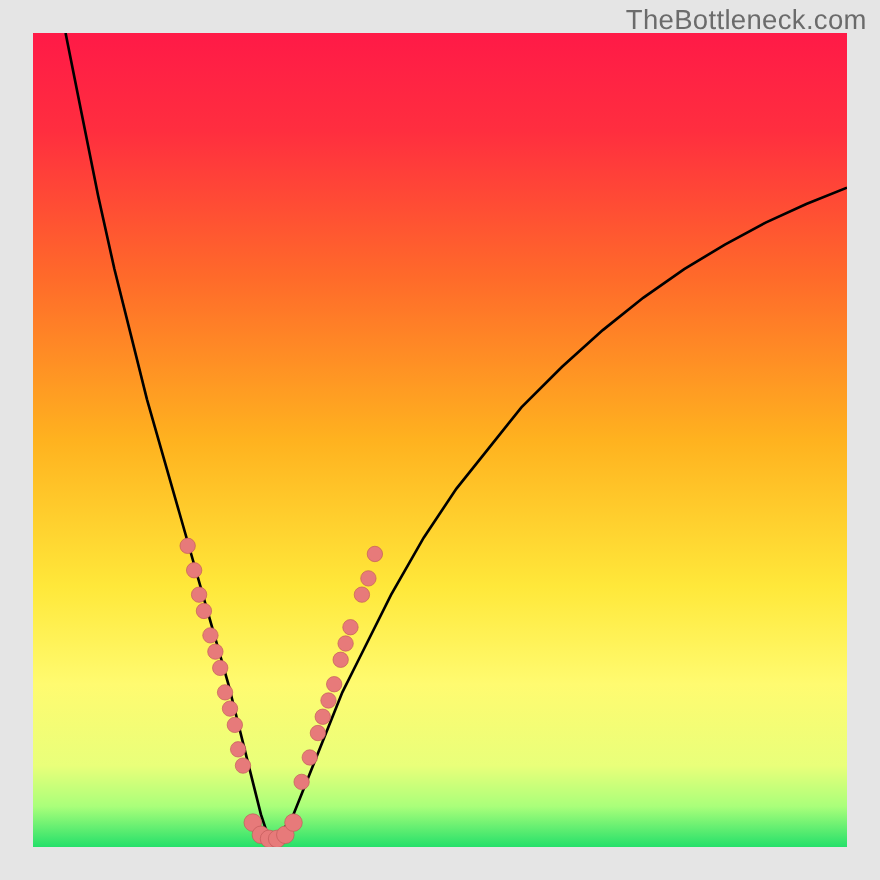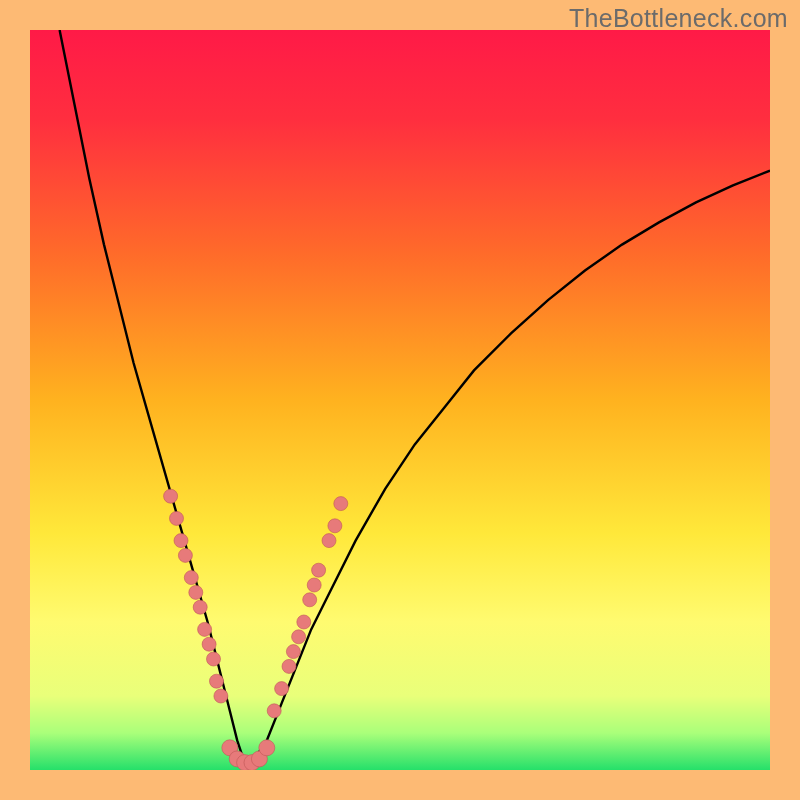--- a/index.html
+++ b/index.html
@@ -8,21 +8,21 @@
     width: 800px;
     height: 800px;
     overflow: hidden;
     background: #000;
     font-family: Arial, Helvetica, sans-serif;
   }
   .frame {
     position: relative;
     width: 800px;
     height: 800px;
-    background: #fdba74;
+    background: #e5e5e5;
   }
   .watermark {
     position: absolute;
     top: 4px;
     right: 12px;
     color: #6b6b6b;
     font-size: 25px;
     font-weight: 500;
     letter-spacing: 0.3px;
     z-index: 50;

